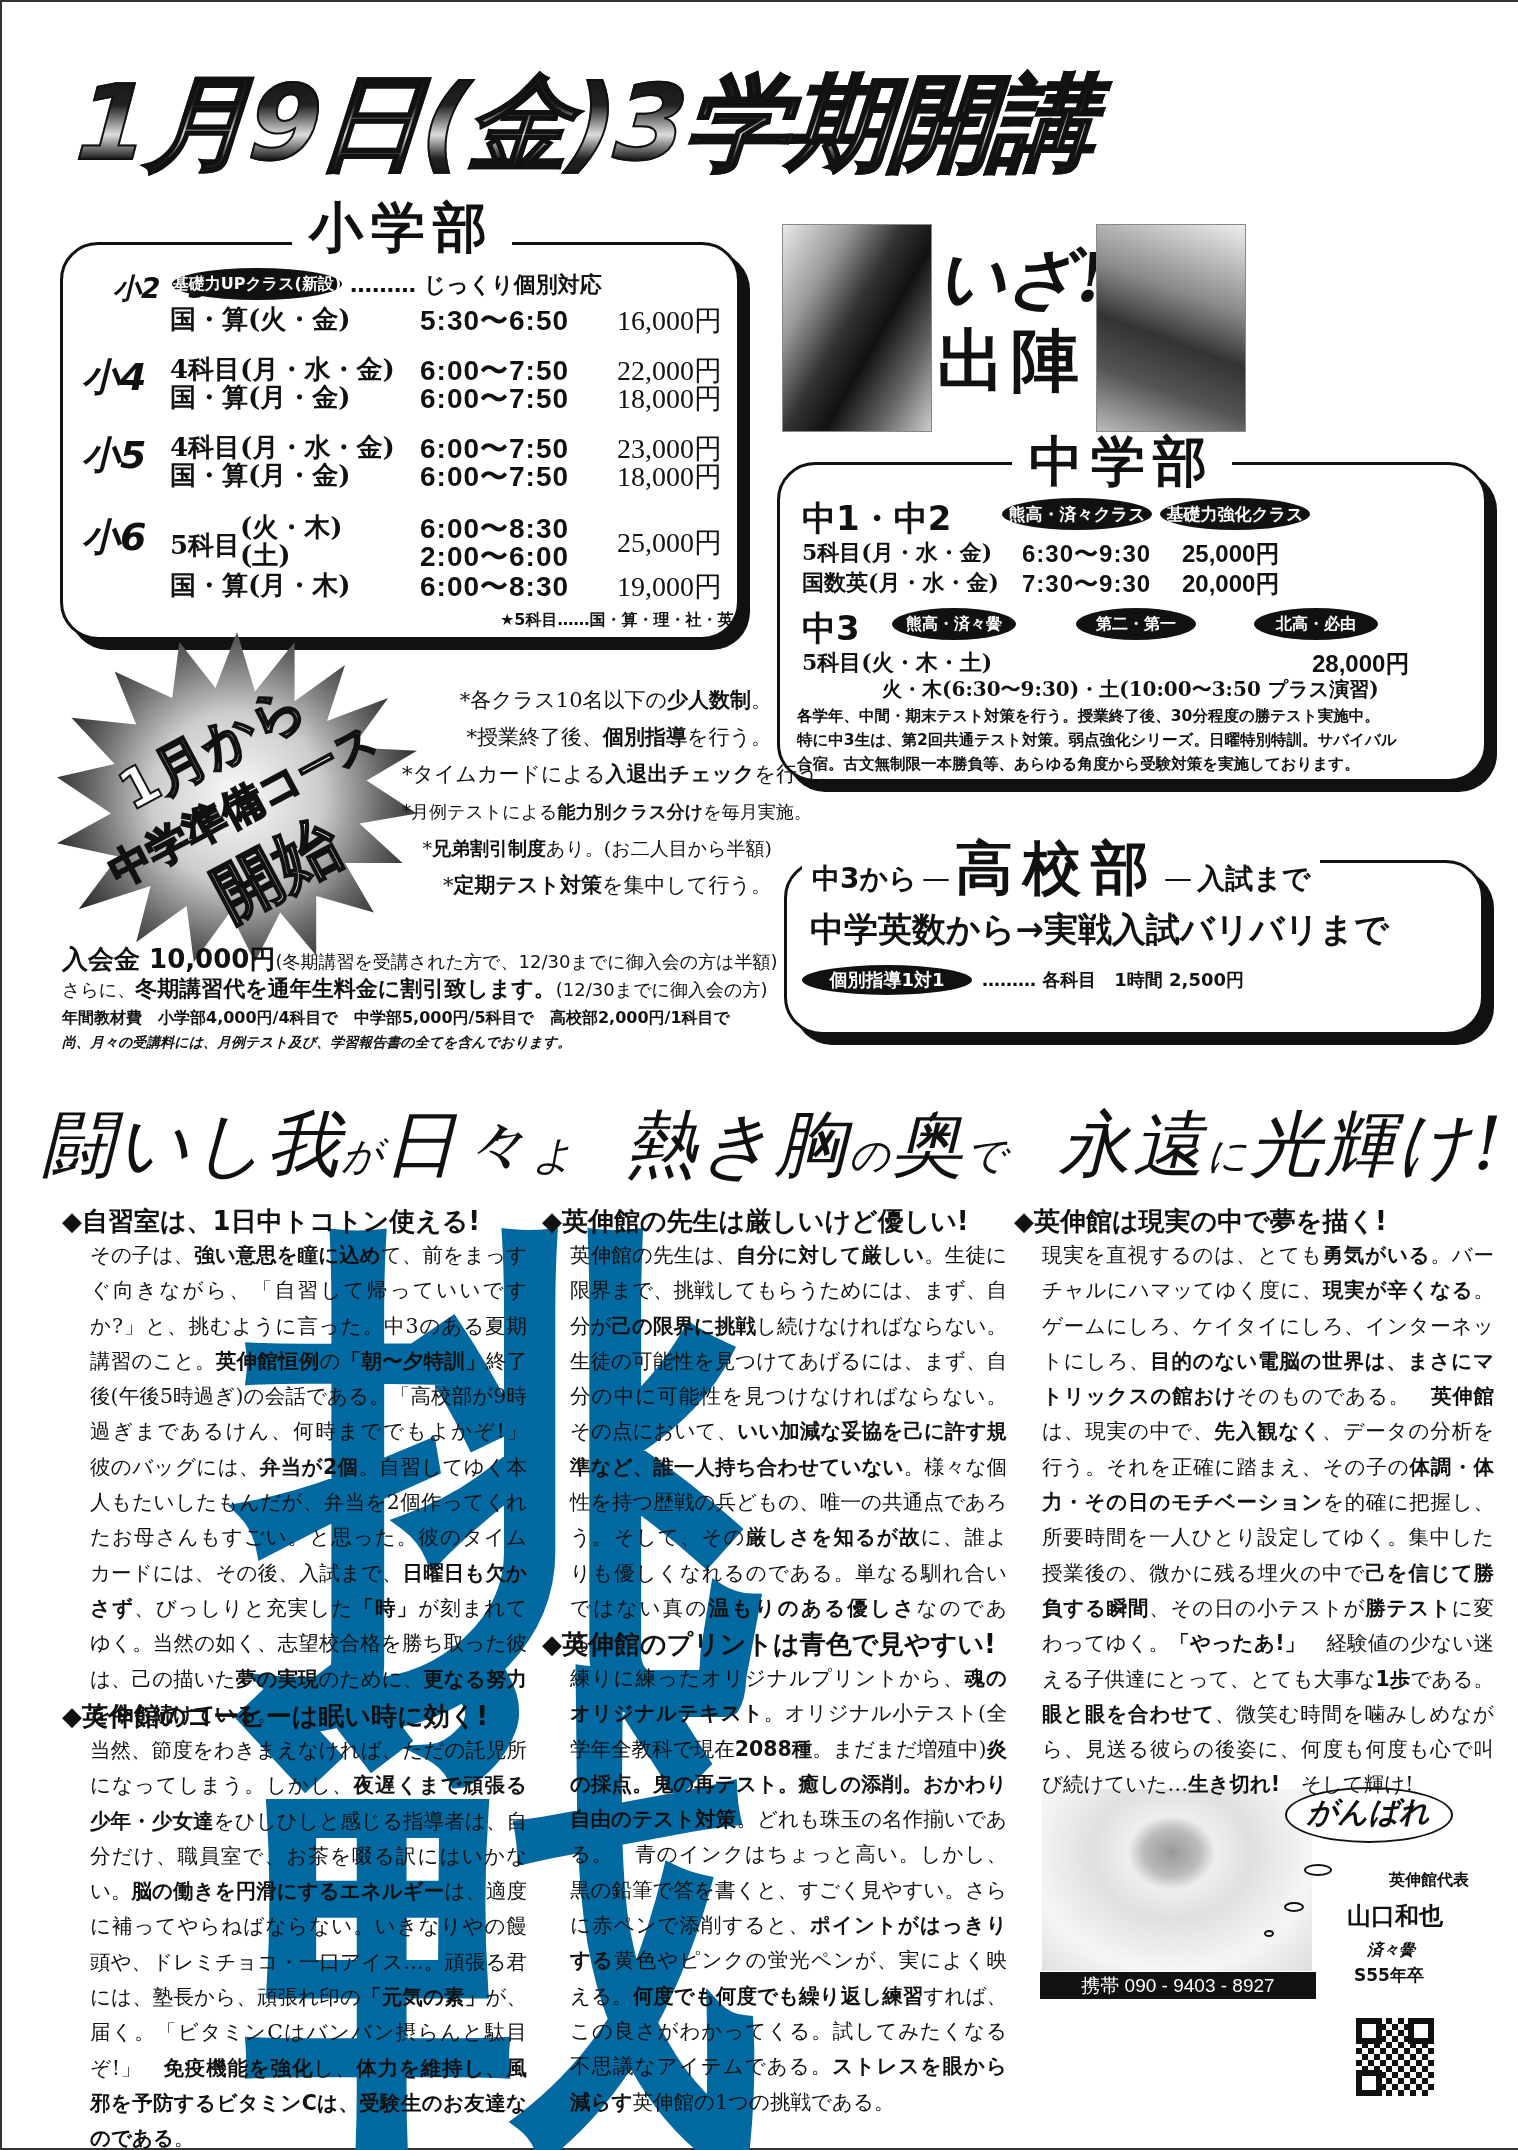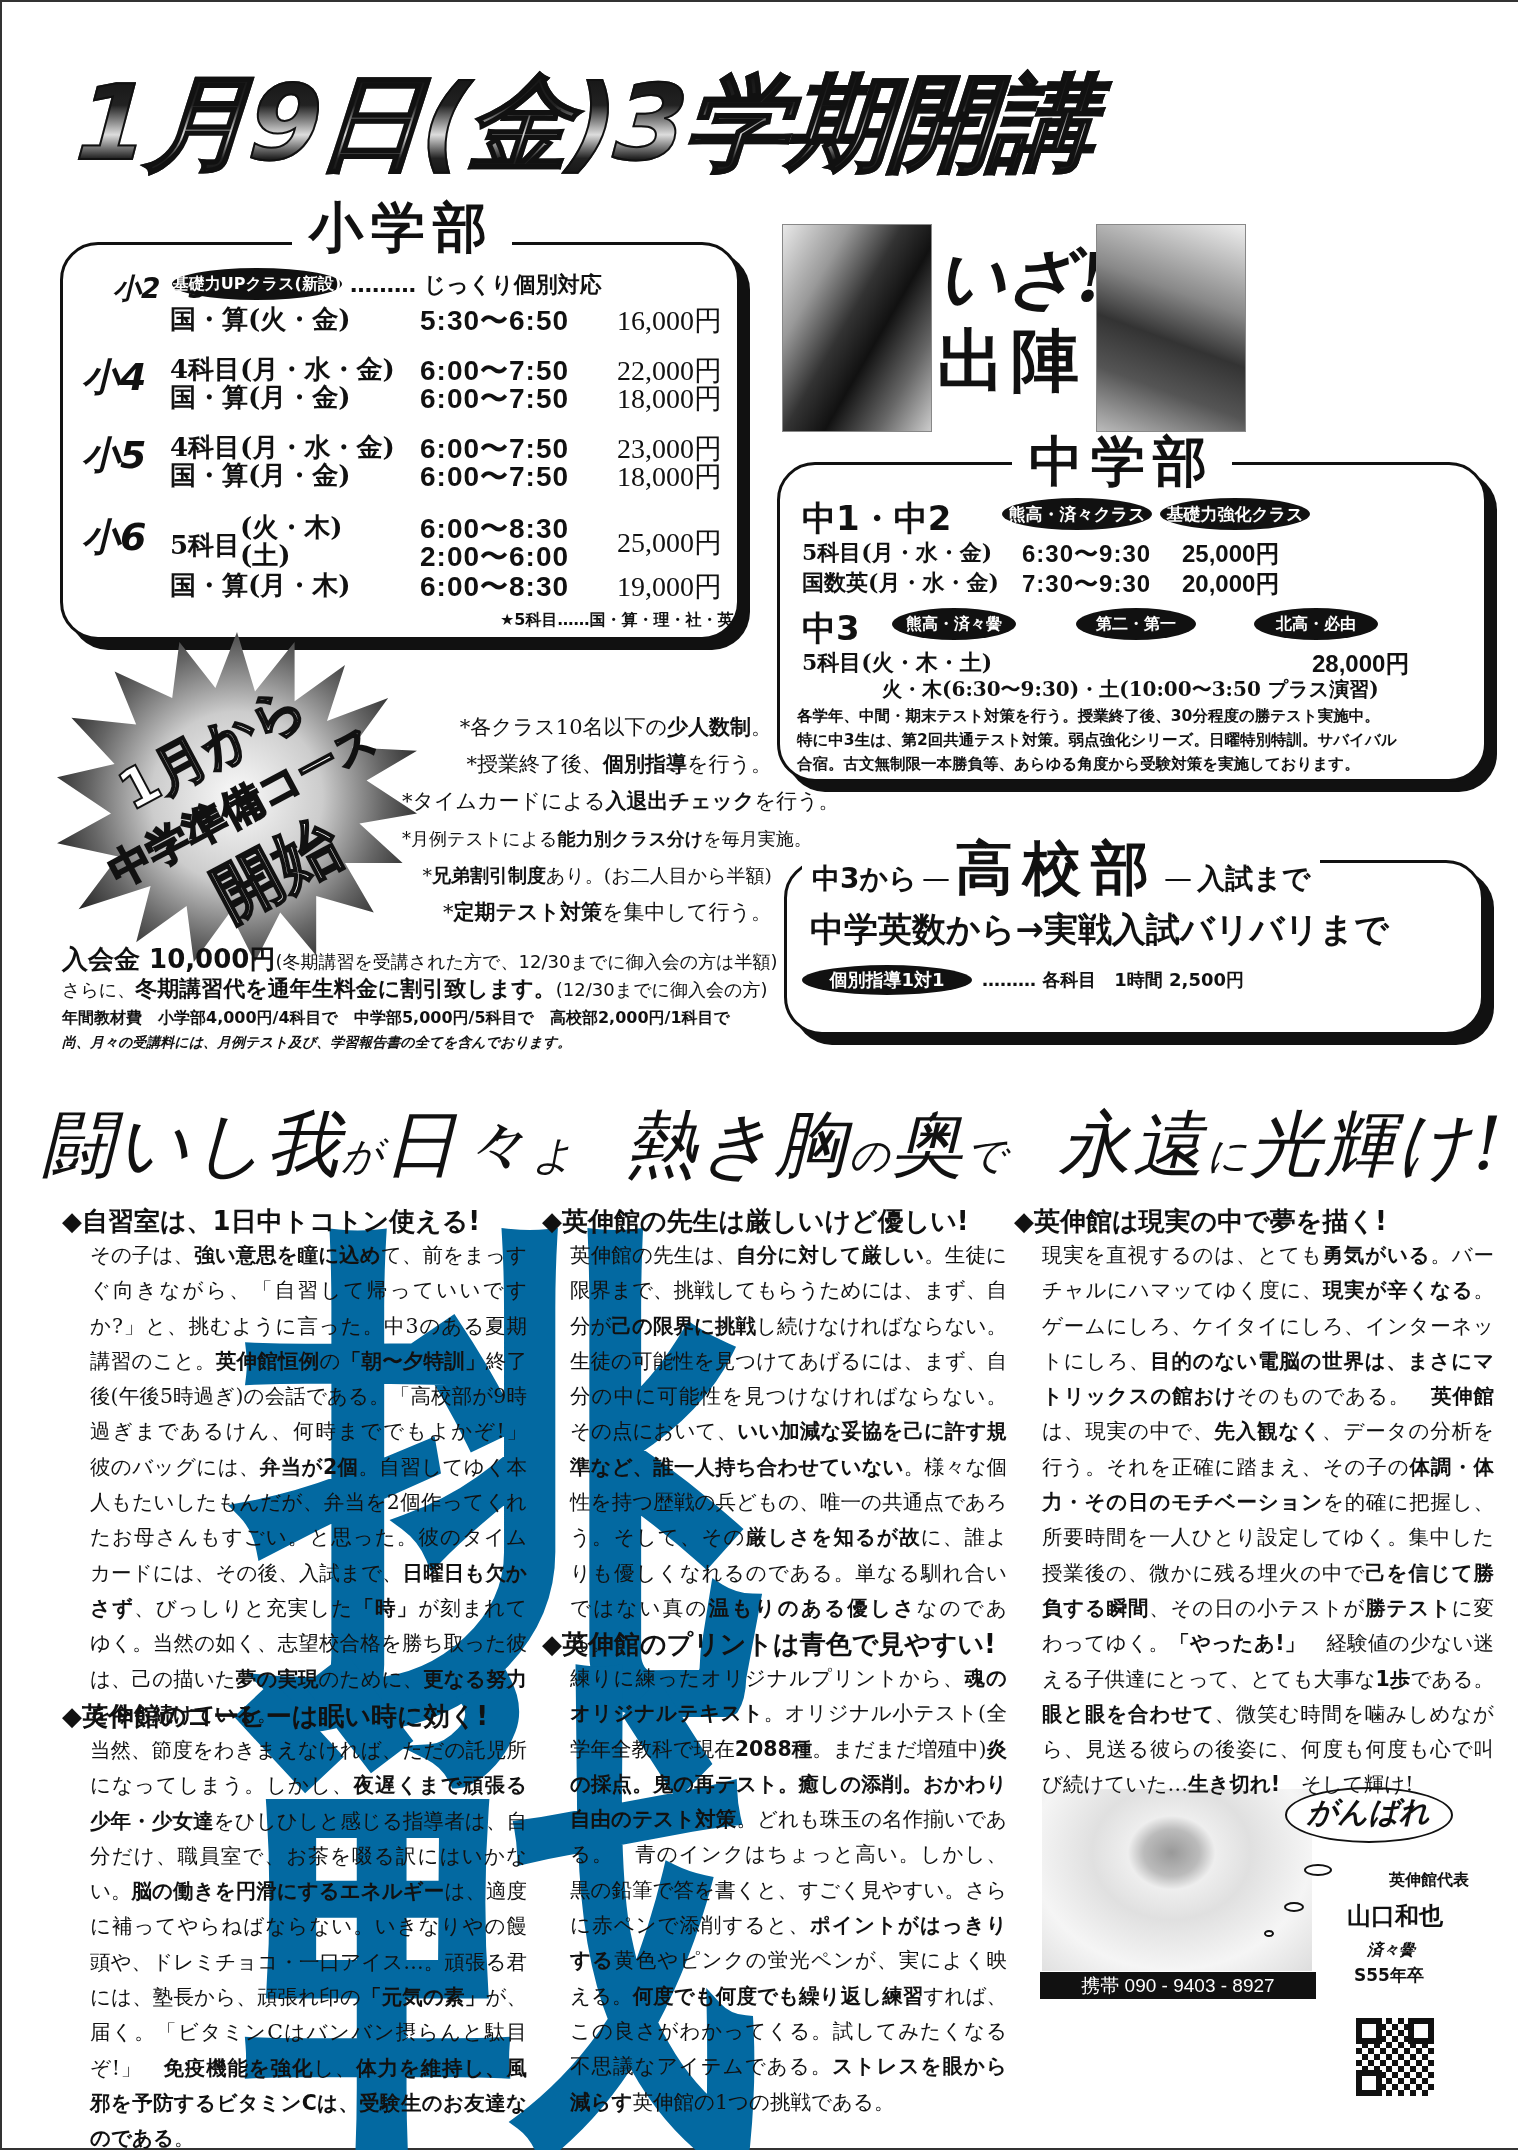--- a/index.html
+++ b/index.html
@@ -28,21 +28,21 @@
   .time { position: absolute; font-family: "Liberation Sans", sans-serif; font-weight: bold; font-size: 28px; letter-spacing: 1px; }
   .price { position: absolute; font-family: "Liberation Serif", serif; font-size: 28px; text-align: right; width: 160px; }
 
   
   .burst { left: 55px; top: 630px; width: 360px; height: 330px;
     clip-path: polygon(50% 0%, 55% 18%, 66% 3%, 66% 21%, 80% 10%, 75% 27%, 92% 20%, 82% 35%, 100% 36%, 86% 45%, 100% 55%, 84% 58%, 96% 70%, 80% 70%, 88% 85%, 72% 80%, 72% 98%, 62% 85%, 55% 100%, 48% 85%, 38% 100%, 36% 83%, 22% 94%, 26% 77%, 6% 84%, 17% 68%, 0% 64%, 15% 55%, 0% 44%, 16% 40%, 4% 26%, 22% 28%, 16% 12%, 32% 20%, 34% 3%, 44% 17%);
     background: radial-gradient(circle at 50% 50%, #fafafa 0%, #ccc 35%, #666 60%, #222 80%, #000 100%); }
   .burst-text { left: 90px; top: 700px; width: 320px; height: 240px; transform: rotate(-28deg); font-weight: 900; text-align: center; color: #fff; -webkit-text-stroke: 2px #111; }
   .burst-text span { display: block; }
 
-  .bullets { left: 400px; top: 707px; width: 370px; font-size: 21px; line-height: 37px; text-align: right; font-family: "DejaVu Serif", serif; }
+  .bullets { left: 400px; top: 680px; width: 370px; font-size: 21px; line-height: 37px; text-align: right; font-family: "DejaVu Serif", serif; }
   .bullets div { white-space: nowrap; }
   .bullets .em { font-family: "DejaVu Sans", sans-serif; font-weight: 900; }
 
   .fees { left: 60px; font-size: 21px; white-space: nowrap; }
 
   
   .mid { font-size: 22px; }
 
   
   .slogan { left: 40px; top: 1092px; width: 1450px; font-family: "DejaVu Serif", serif; font-size: 72px; font-weight: normal; white-space: nowrap; letter-spacing: 2px; line-height: 100px; font-style: italic; }

